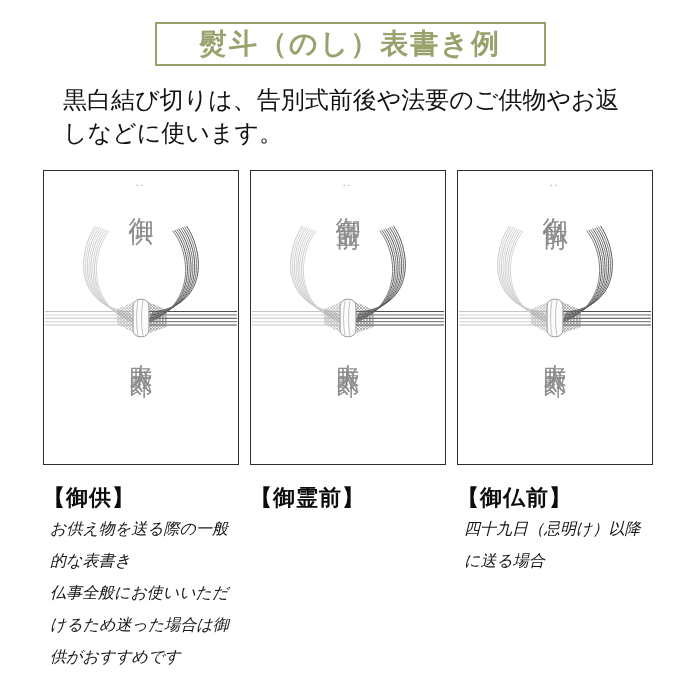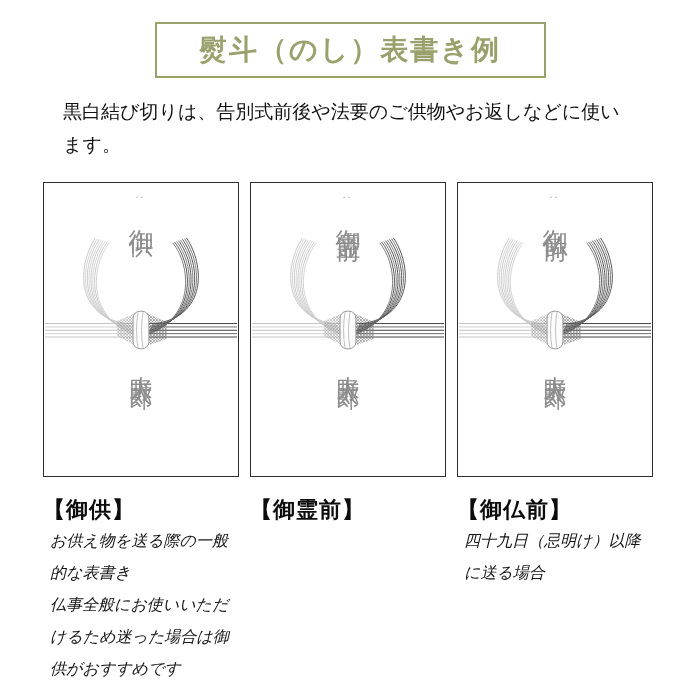--- a/index.html
+++ b/index.html
@@ -1,30 +1,30 @@
 <!DOCTYPE html>
 <html style="--olive: #9aa16c;"><head>
 <meta charset="utf-8">
 <style>
   * { margin:0; padding:0; box-sizing:border-box; }
   html,body { width:700px; height:700px; background:#fff; overflow:hidden;
     font-family:"Liberation Sans","DejaVu Sans",sans-serif; color:#1c1c1c; }
 
   .header-box{
-    margin:22px auto 0; width:391px; height:56px;
+    margin:22px auto 0; width:391px; height:44px;
     border:2px solid var(--olive);
     display:flex; align-items:center; justify-content:center;
     font-family:"Liberation Serif","DejaVu Serif",serif;
     font-weight:bold; font-size:28px; letter-spacing:2px;
     color:var(--olive); background:#fff;
   }
 
   .intro{
     margin:17px 0 0 63px; width:567px;
-    font-size:19px; line-height:33px; color:#111;
+    font-size:24px; line-height:33px; color:#111;
   }
 
   .columns{
     display:flex; gap:9px; margin:21px 0 0 43px;
   }
   .column{ width:198px; }
 
   .card{
     position:relative; width:196px; height:295px;
     border:1px solid #2e2e2e; background:#fff; overflow:hidden;

